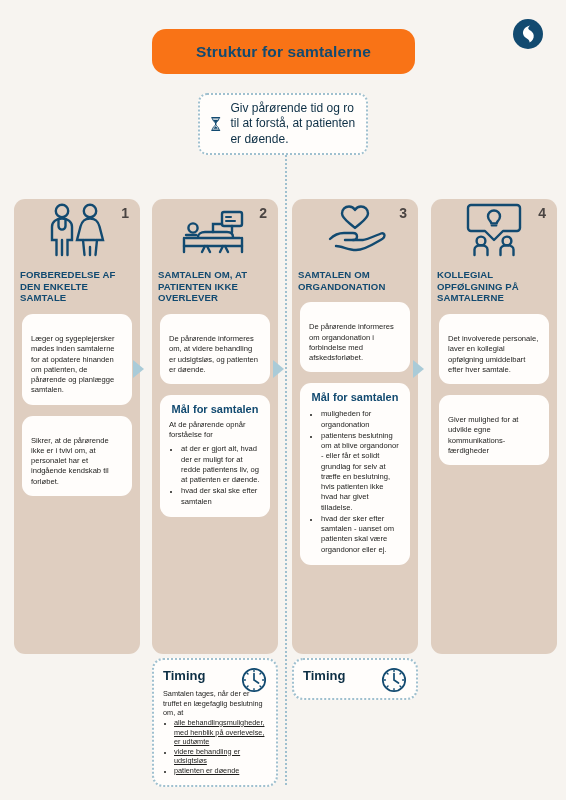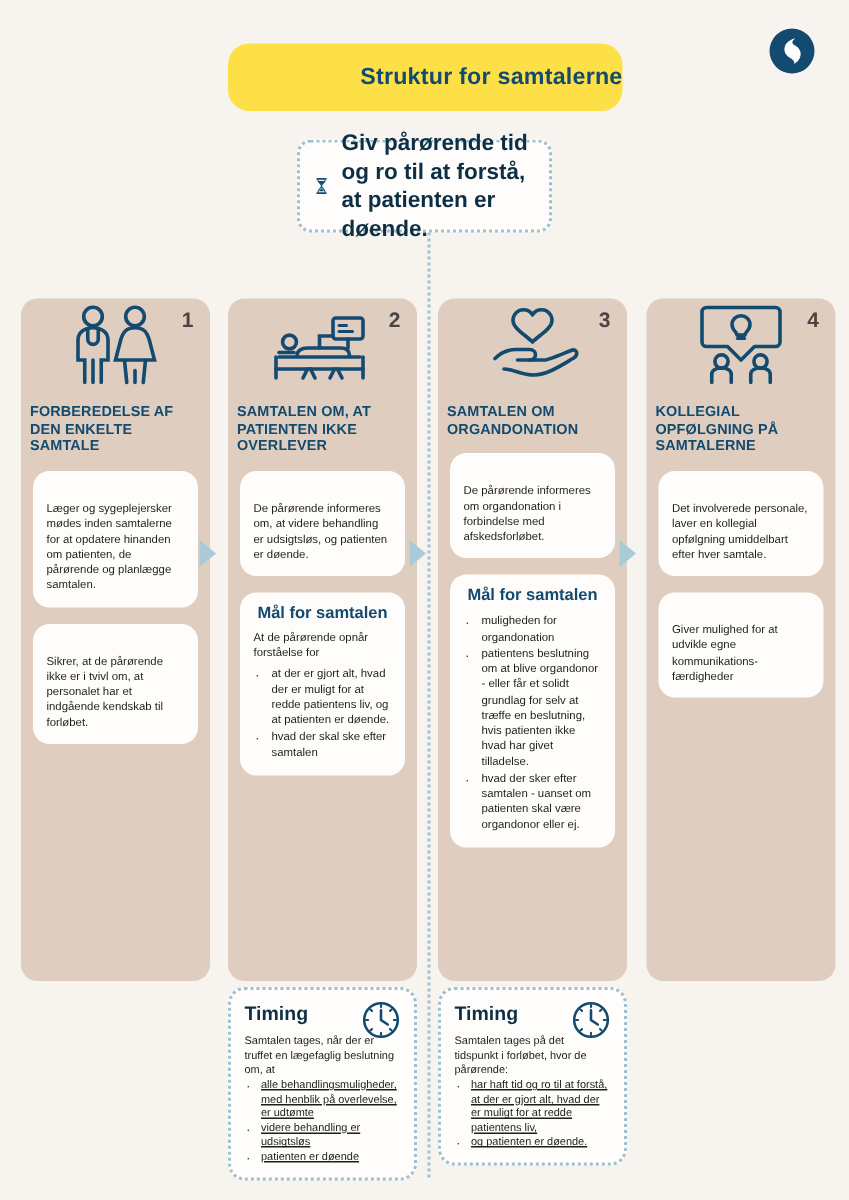--- a/index.html
+++ b/index.html
@@ -10,35 +10,35 @@
     overflow: hidden;
   }
   #root { position: relative; width: 566px; height: 800px; }
 
   
   .logo { position: absolute; top: 18px; left: 512px; width: 32px; height: 32px; }
 
   
   .title-pill {
     position: absolute; left: 152px; top: 29px; width: 263px; height: 45px;
-    background: #fde047; border-radius: 14px;
-    display: flex; align-items: center; justify-content: flex-end;
+    background: #f97316; border-radius: 14px;
+    display: flex; align-items: center; justify-content: center;
   }
   .title-pill span {
     color: #124A70; font-size: 15.5px; font-weight: bold; letter-spacing: .15px;
   }
 
   
   .hourglass-box {
     position: absolute; left: 198px; top: 93px; width: 170px; height: 62px;
     background: #FFFDFB; border: 2px dotted #9FC0CF; border-radius: 9px;
     display: flex; align-items: center; padding: 0 8px 0 10px; gap: 9px;
   }
   .hourglass-box .txt {
-    color: #0D2F45; font-size: 15px; font-weight: bold; line-height: 1.27;
+    color: #0D2F45; font-size: 12px; font-weight: normal; line-height: 1.27;
   }
 
   
   .connector {
     position: absolute; left: 285px; top: 155px; width: 0; height: 630px;
     border-left: 2.5px dotted #9FC0CF;
   }
 
   
   .col { position: absolute; top: 173px; width: 126px; }
@@ -246,27 +246,20 @@
         <svg width="26" height="26" viewBox="0 0 26 26" fill="none" stroke="#124A70" stroke-width="1.7">
           <circle cx="13" cy="13" r="11.2"></circle>
           <path d="M13 6.5V13l4.5 3" stroke-linecap="round"></path>
           <g stroke-width="1.4" stroke-linecap="round">
             <path d="M13 3v1.4M13 21.6V23M3 13h1.4M21.6 13H23"></path>
             <path d="M6 6l1 1M19 19l1 1M20 6l-1 1M7 19l-1 1"></path>
           </g>
         </svg>
       </div>
       <div class="timing-head">Timing</div>
-      <div class="timing-body">
-        <div>Samtalen tages på det tidspunkt i forløbet, hvor de pårørende:</div>
-        <ul>
-          <li>har haft tid og ro til at forstå, at der er gjort alt, hvad der er muligt for at redde patientens liv,</li>
-          <li>og patienten er døende.</li>
-        </ul>
-      </div>
     </div>
   </div>
   <div class="arrow" style="left:413px; top:360px;"></div>
 
   <div class="col col-4">
     <div class="card" style="min-height: 455px;">
       <div class="card-num">4</div>
       <div class="card-icon">
         <svg width="62" height="56" viewBox="0 0 62 56" fill="none" stroke="#124A70" stroke-width="2.4" stroke-linecap="round" stroke-linejoin="round">
           <path d="M8 3h46a3 3 0 0 1 3 3v20a3 3 0 0 1-3 3H40l-9 9-9-9H8a3 3 0 0 1-3-3V6a3 3 0 0 1 3-3z"></path>

